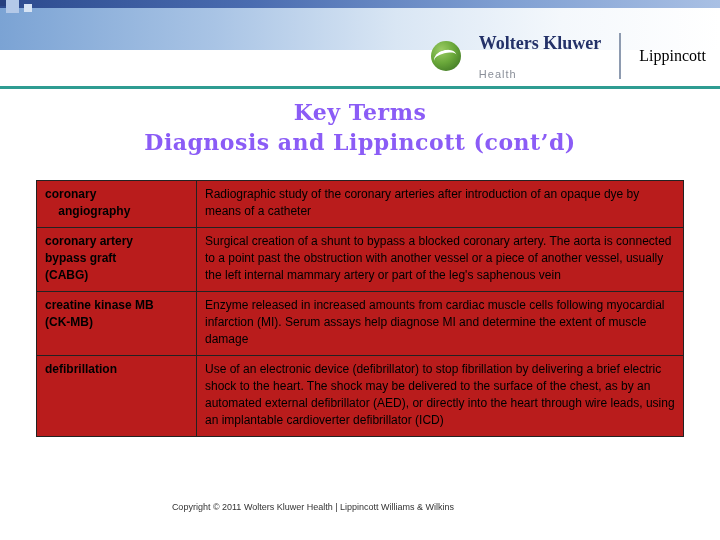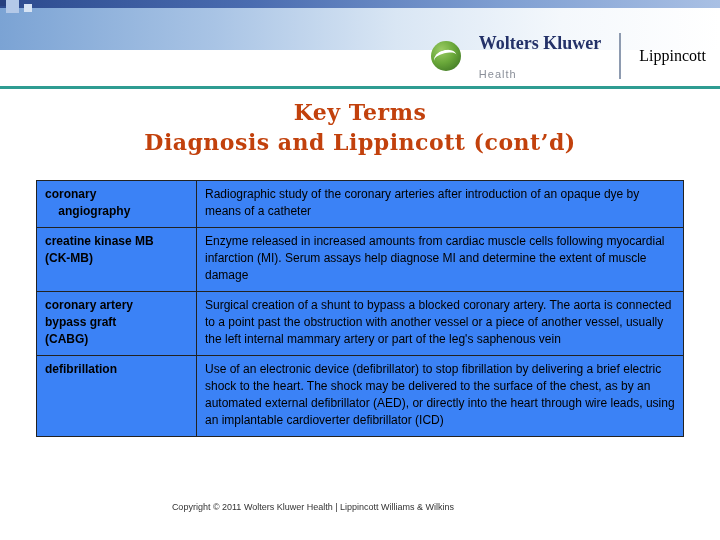--- a/index.html
+++ b/index.html
@@ -58,27 +58,27 @@
     font-family:"Liberation Serif", serif; font-weight:400;
     font-size:16px; color:#000000; line-height:1.2; white-space:nowrap;
   }
 
   
   .title {
     position:absolute; top:98px; left:0; width:720px;
     text-align:center;
     font-family:"DejaVu Serif", serif; font-weight:700;
     font-size:22px; line-height:1.35; letter-spacing:0.5px;
-    color:#c2410c;
+    color:#8b5cf6;
   }
 
   
   table.glossary {
     position:absolute; top:180px; left:36px; width:648px;
-    border-collapse:collapse; background:#3b82f6;
+    border-collapse:collapse; background:#b91c1c;
   }
   table.glossary td {
     border:1px solid #222222;
     vertical-align:top;
     padding:5px 8px 7px 8px;
     font-size:12px; line-height:1.42; color:#000;
   }
   td.term {
     width:160px;
     font-weight:700;
@@ -123,29 +123,29 @@
   </h1>
 
   <table class="glossary">
     <tbody>
       <tr>
         <td class="term">coronary
     angiography</td>
         <td class="def">Radiographic study of the coronary arteries after introduction of an opaque dye by means of a catheter</td>
       </tr>
       <tr>
-        <td class="term">creatine kinase MB
-(CK-MB)</td>
-        <td class="def">Enzyme released in increased amounts from cardiac muscle cells following myocardial infarction (MI). Serum assays help diagnose MI and determine the extent of muscle damage</td>
-      </tr>
-      <tr>
         <td class="term">coronary artery
 bypass graft
 (CABG)</td>
         <td class="def">Surgical creation of a shunt to bypass a blocked coronary artery. The aorta is connected to a point past the obstruction with another vessel or a piece of another vessel, usually the left internal mammary artery or part of the leg's saphenous vein</td>
+      </tr>
+      <tr>
+        <td class="term">creatine kinase MB
+(CK-MB)</td>
+        <td class="def">Enzyme released in increased amounts from cardiac muscle cells following myocardial infarction (MI). Serum assays help diagnose MI and determine the extent of muscle damage</td>
       </tr>
       <tr>
         <td class="term">defibrillation</td>
         <td class="def">Use of an electronic device (defibrillator) to stop fibrillation by delivering a brief electric shock to the heart. The shock may be delivered to the surface of the chest, as by an automated external defibrillator (AED), or directly into the heart through wire leads, using an implantable cardioverter defibrillator (ICD)</td>
       </tr>
     </tbody>
   </table>
 
   <div class="footer">Copyright © 2011 Wolters Kluwer Health | Lippincott Williams &amp; Wilkins</div>
 

